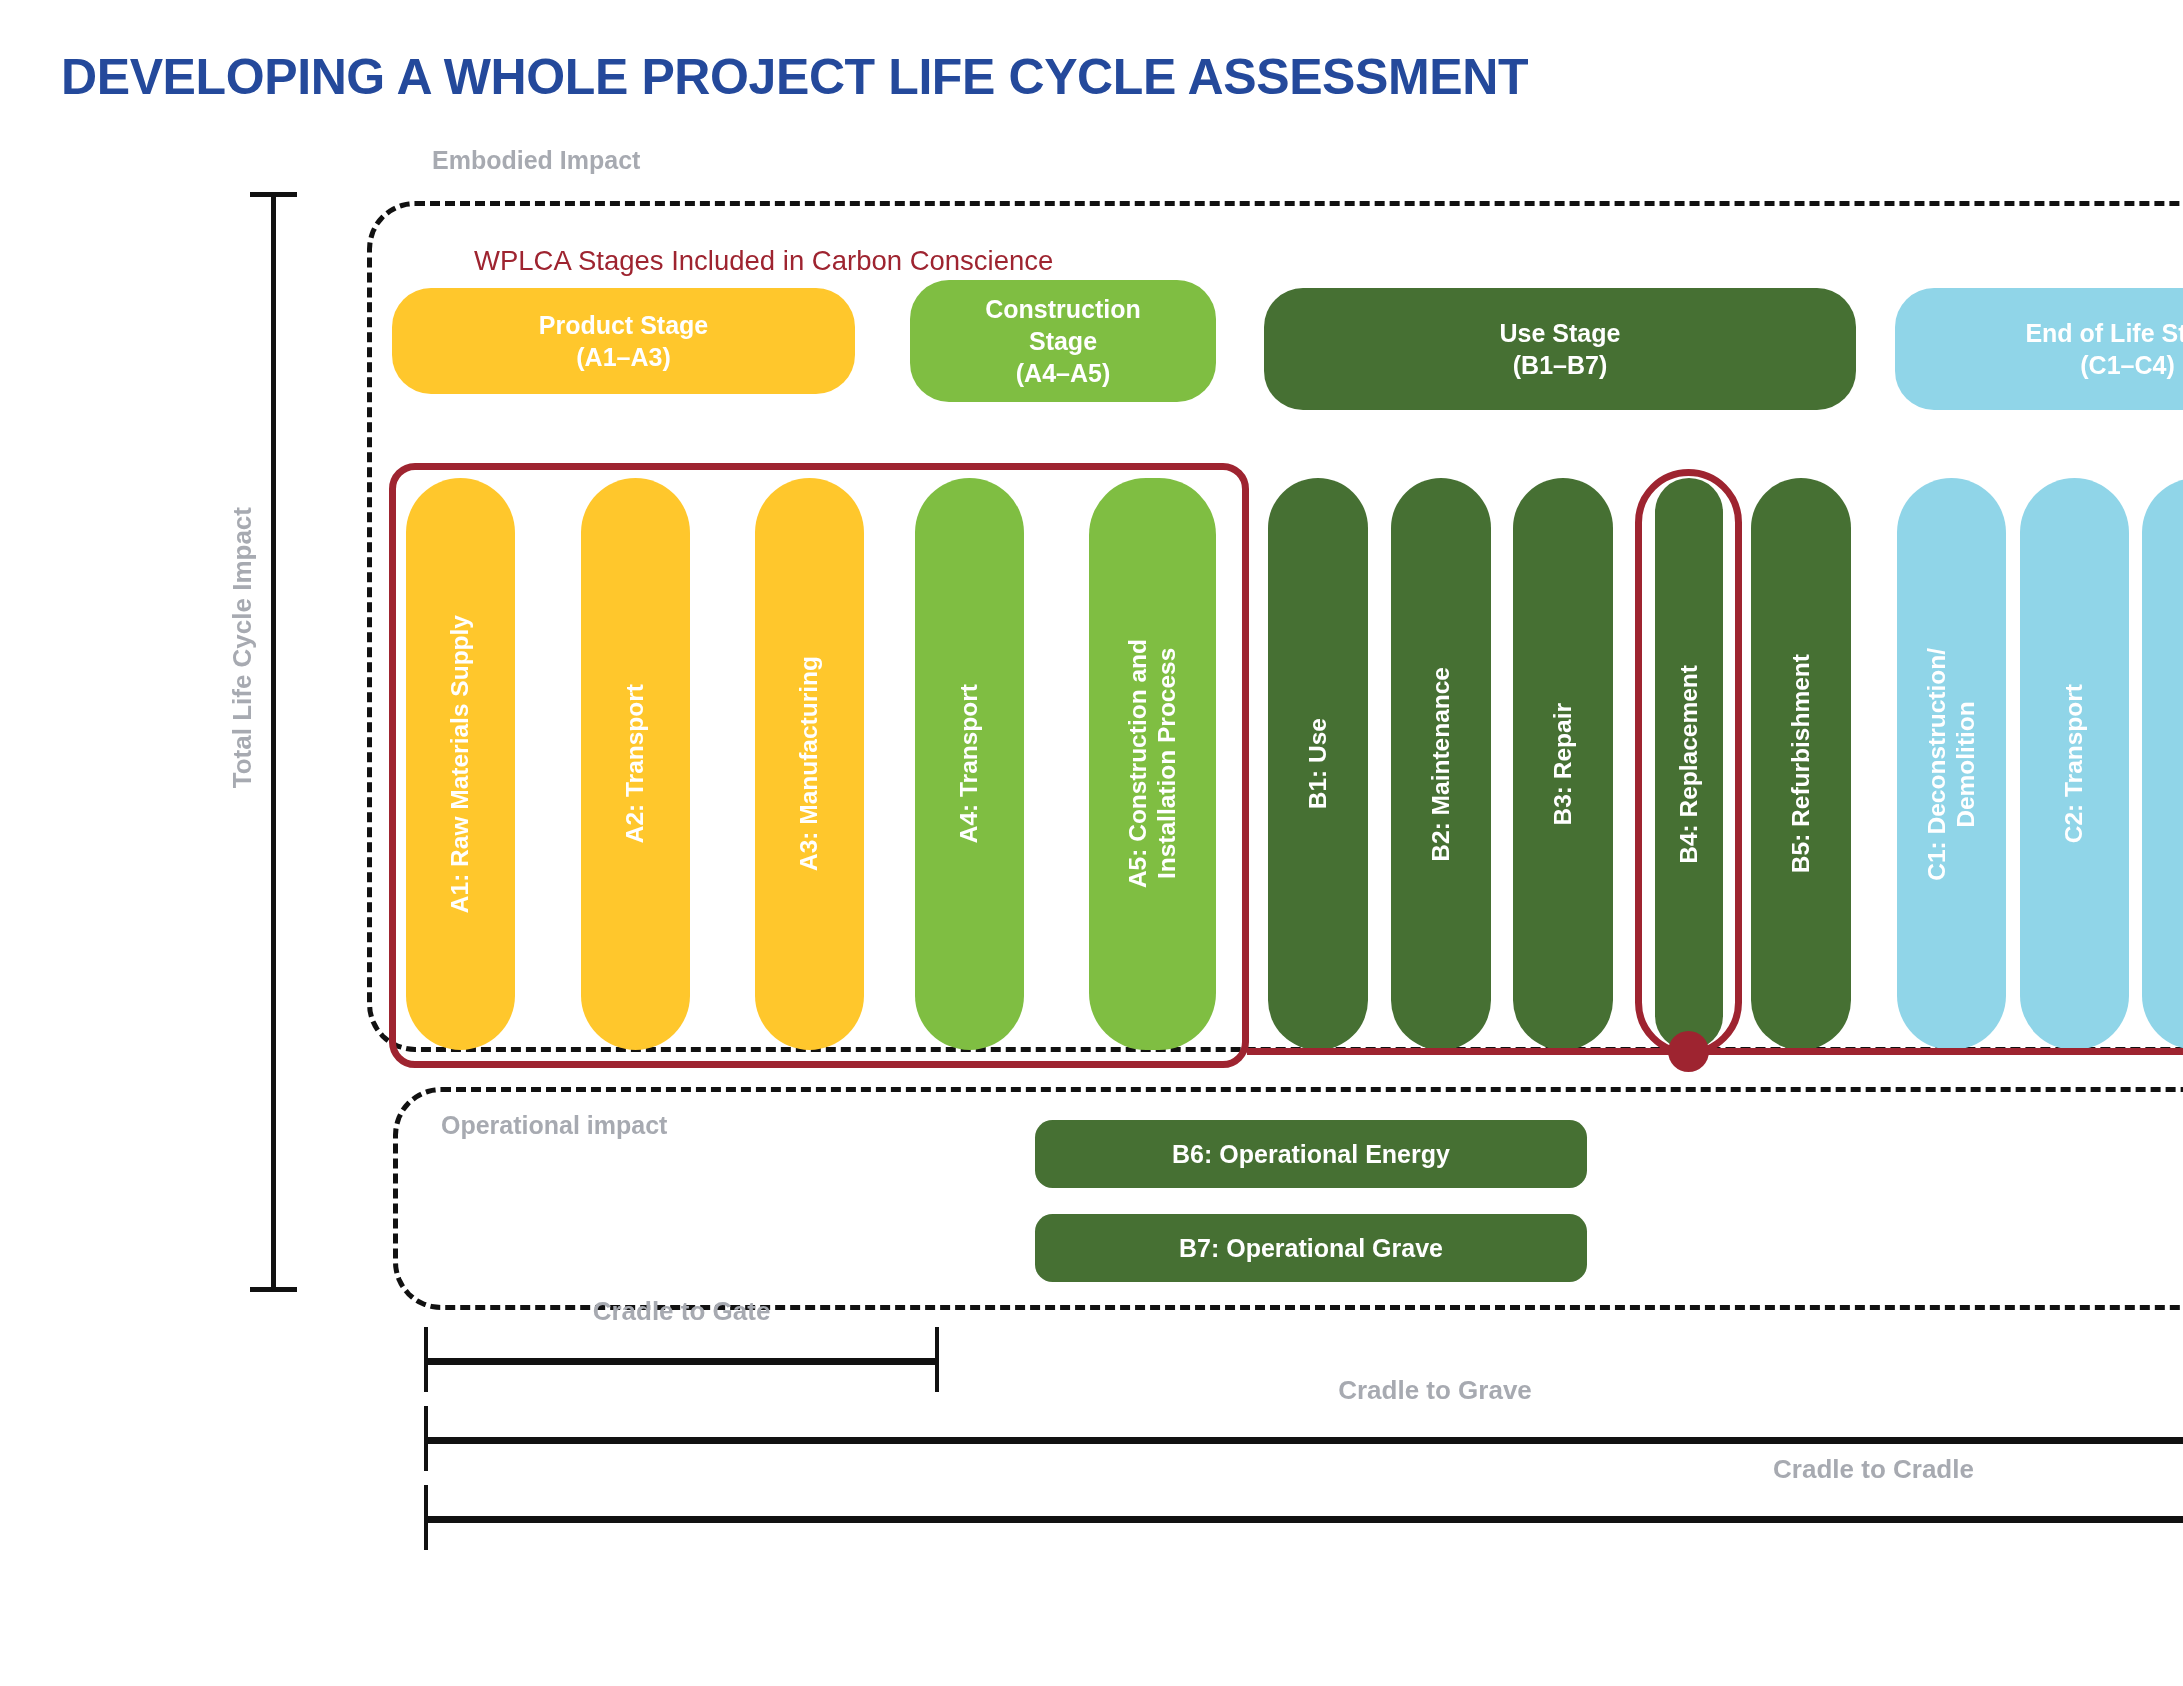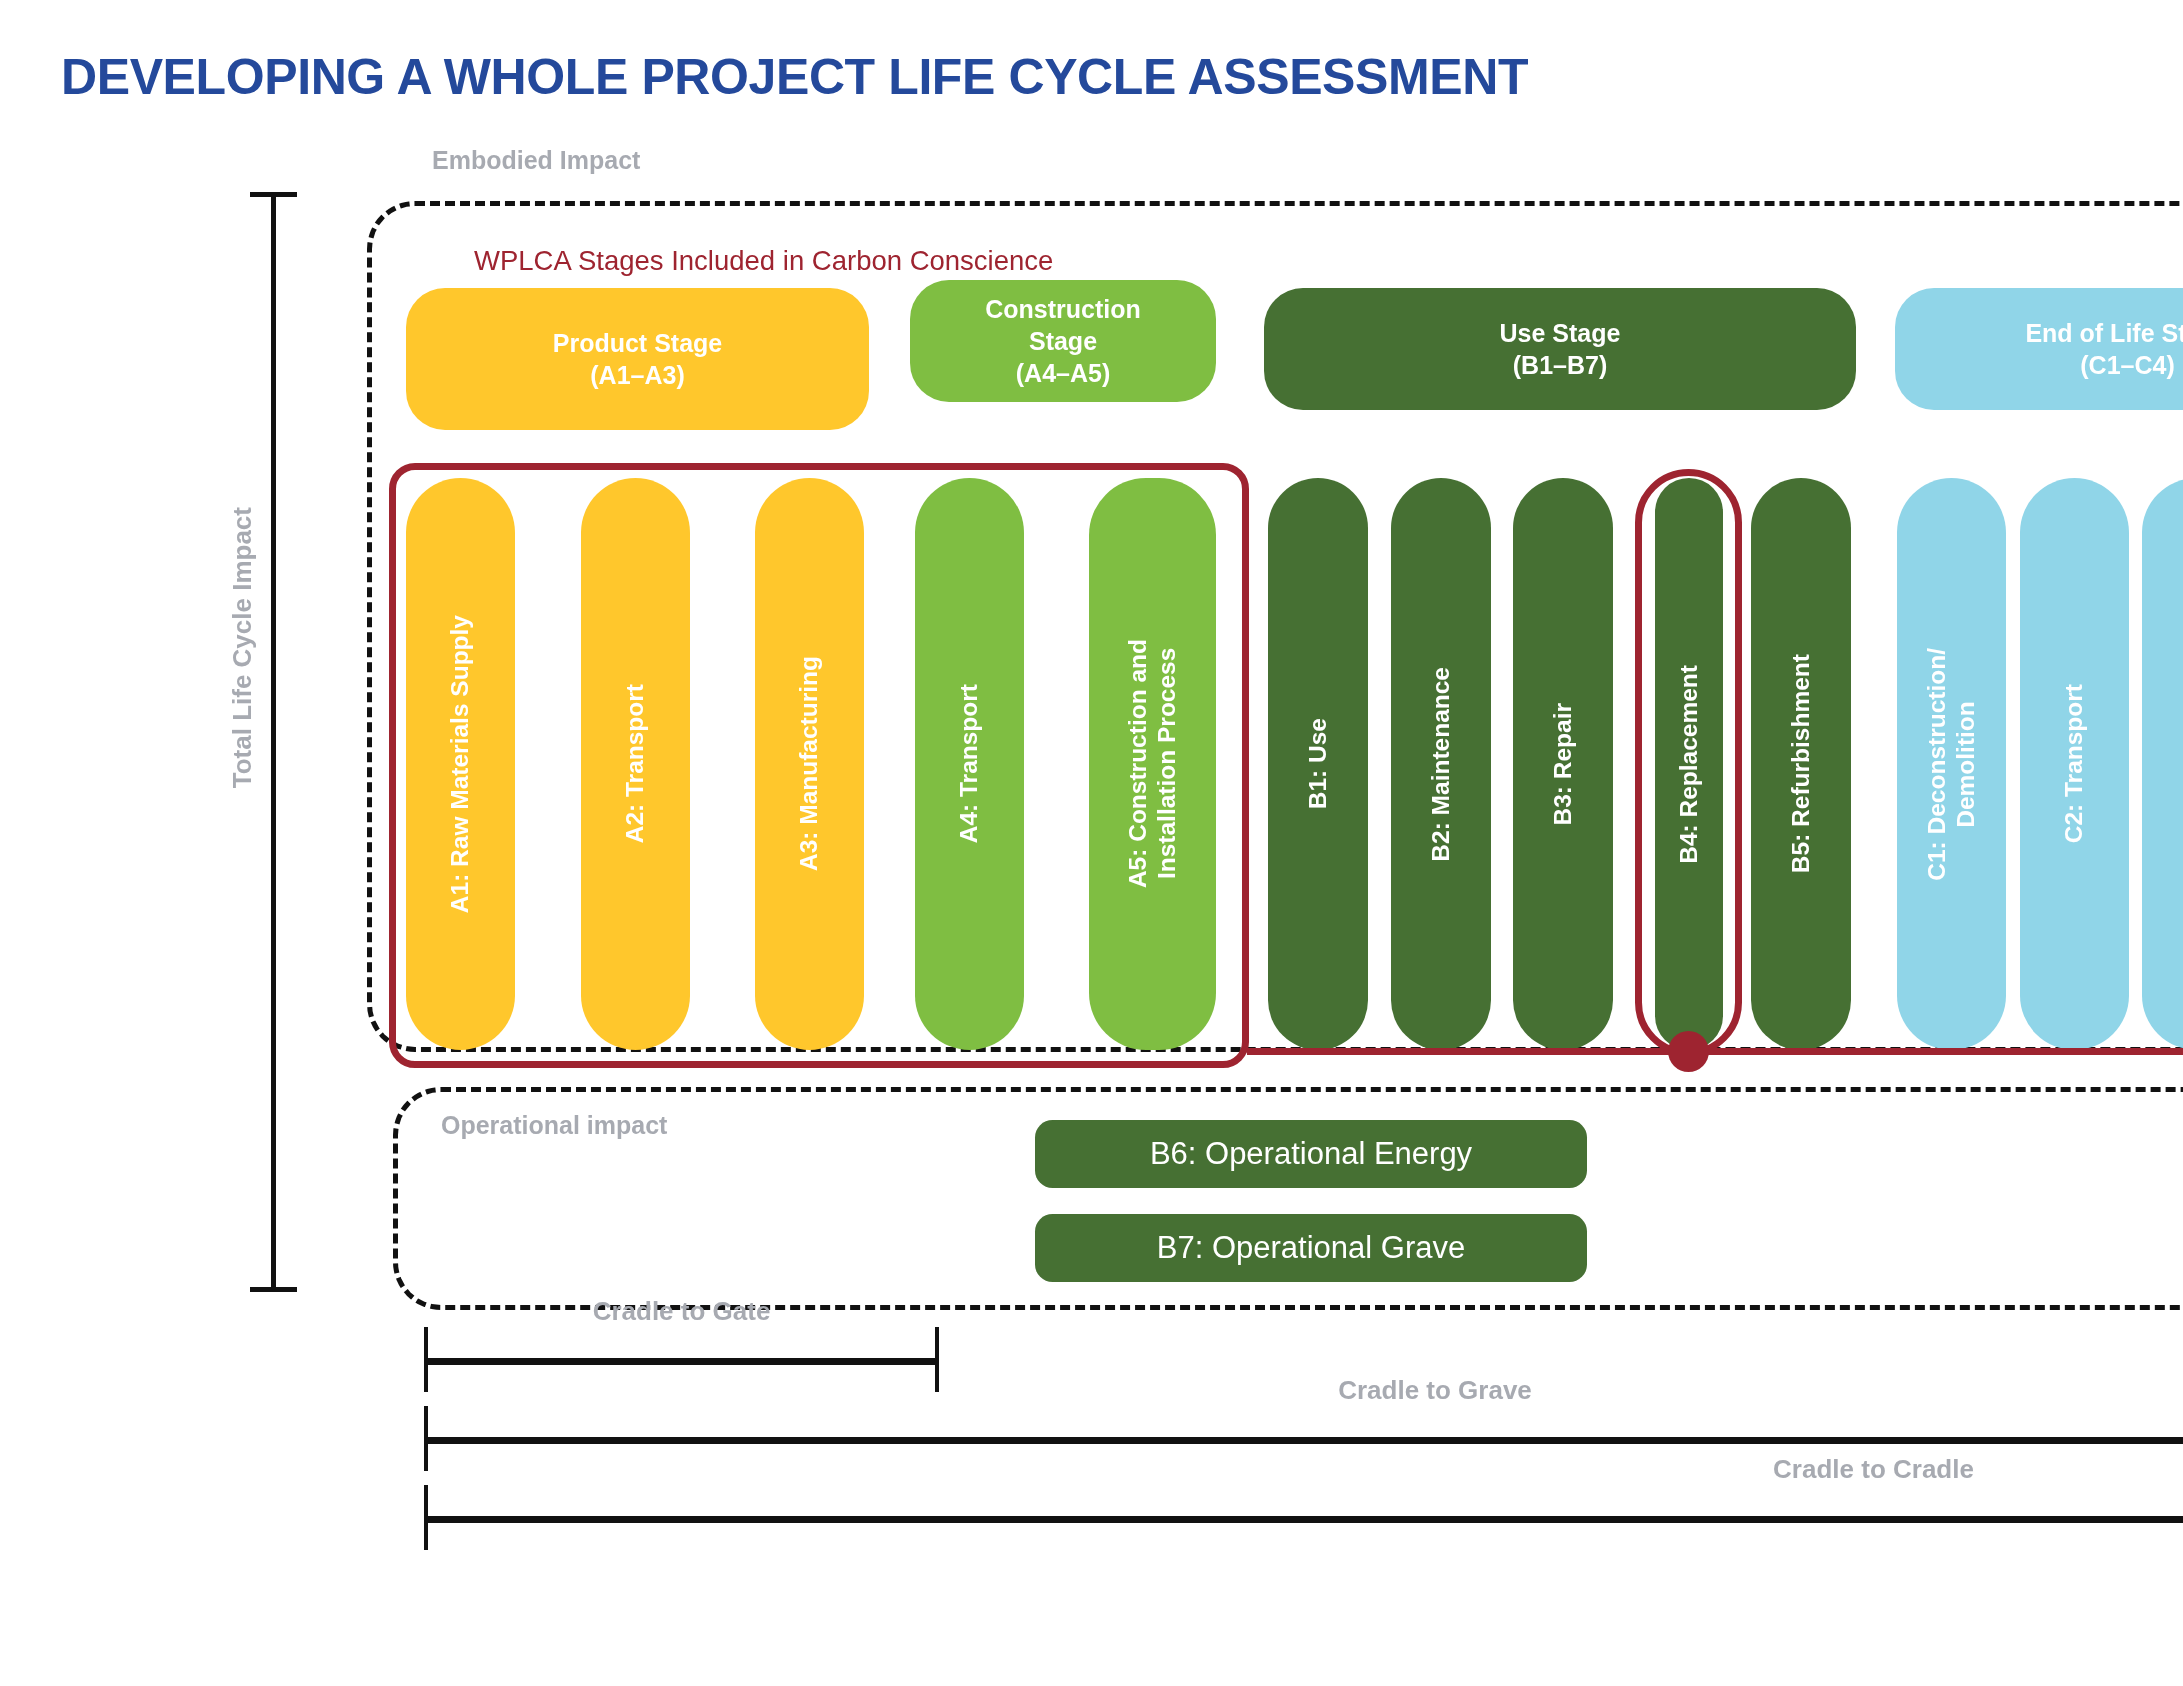--- a/index.html
+++ b/index.html
@@ -48,21 +48,21 @@
 
   
   .stage-header {
     border-radius: 39px;
     display: flex; flex-direction: column;
     align-items: center; justify-content: center;
     color: #ffffff; font-weight: bold; font-size: 25px;
     line-height: 1.28; text-align: center;
     padding: 4.4px 7.9px;
   }
-  .sh-product { left: 406px;  top: 288px;  width: 463px; height: 142px; background: #FFC72C; }
+  .sh-product { left: 392px;  top: 288px;  width: 463px; height: 106px; background: #FFC72C; }
   .sh-constr  { left: 910px; top: 280px;  width: 306px;  height: 122px; background: #7FBE42; }
   .sh-use     { left: 1264px; top: 288px;  width: 592px; height: 122px; background: #467033; }
   .sh-eol     { left: 1895px; top: 288px;  width: 465px; height: 122px; background: #90D5E8; }
 
   
   .vpill {
     border-radius: 57px;
     display: flex; align-items: center; justify-content: center;
     color: #ffffff;
   }
@@ -79,21 +79,21 @@
   .v-green  { background: #7FBE42; }
   .v-dgreen { background: #467033; }
   .v-lblue  { background: #90D5E8; }
 
   .row-sub { top: 478px; height: 572px; }
 
   
   .op-pill {
     border-radius: 17.5px;
     background: #467033;
-    color: #ffffff; font-weight: normal; font-size: 31px;
+    color: #ffffff; font-weight: bold; font-size: 25px;
     display: flex; align-items: center; justify-content: center;
   }
   #op-b6 { left: 1035px; top: 1120px; width: 552px; height: 68px; }
   #op-b7 { left: 1035px; top: 1214px; width: 552px; height: 68px; }
 
   
   .red-bracket {
     border: 7.4px solid #9E2430;
     border-radius: 26px;
     background: transparent;

